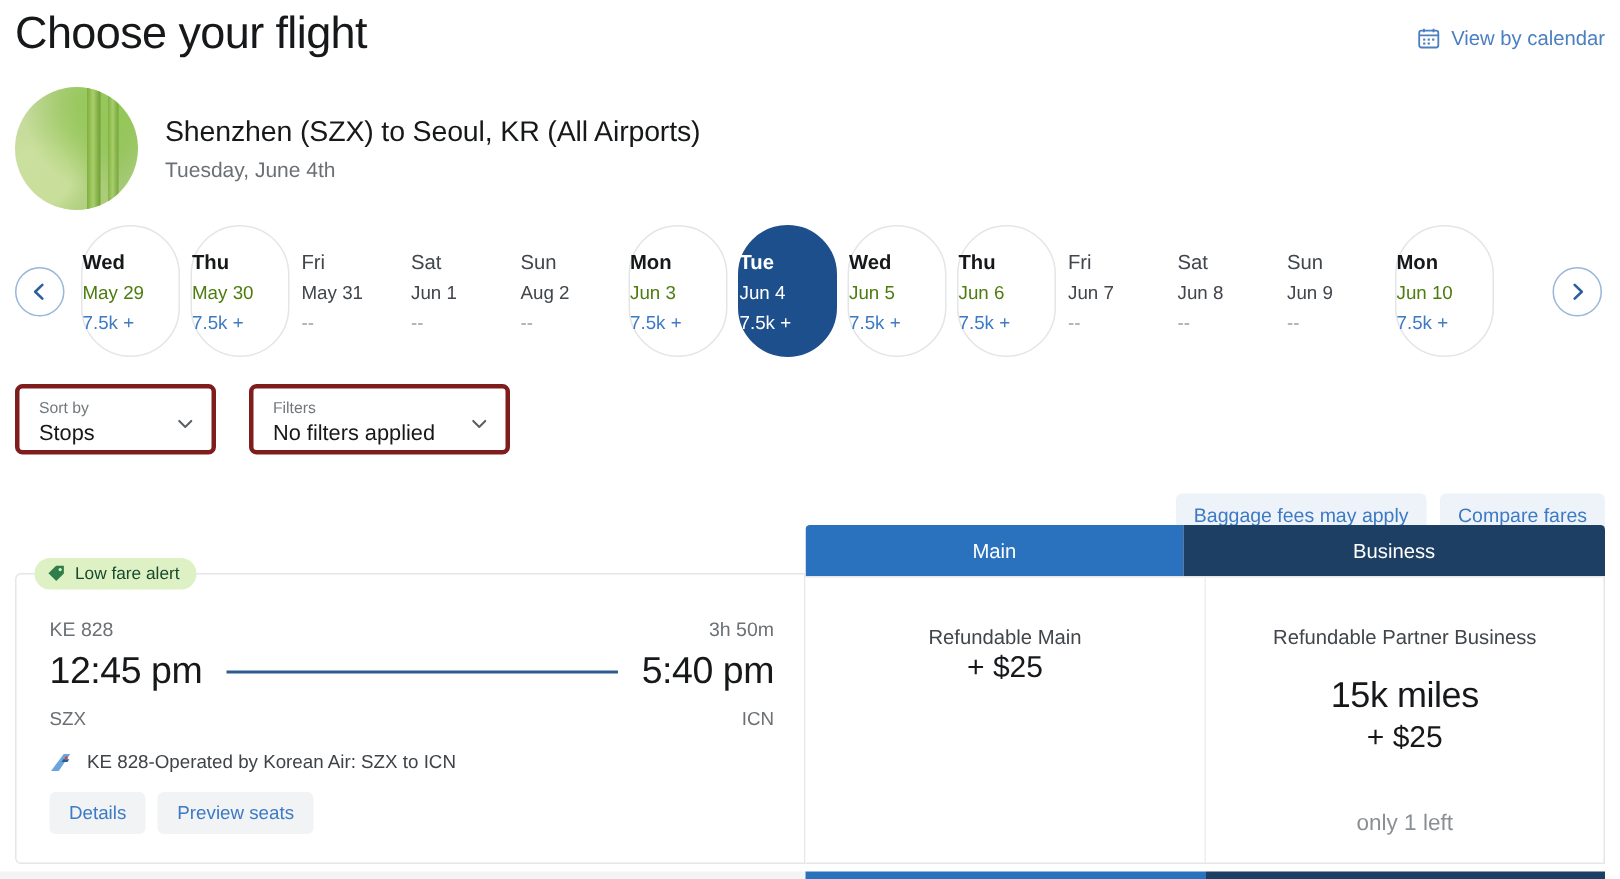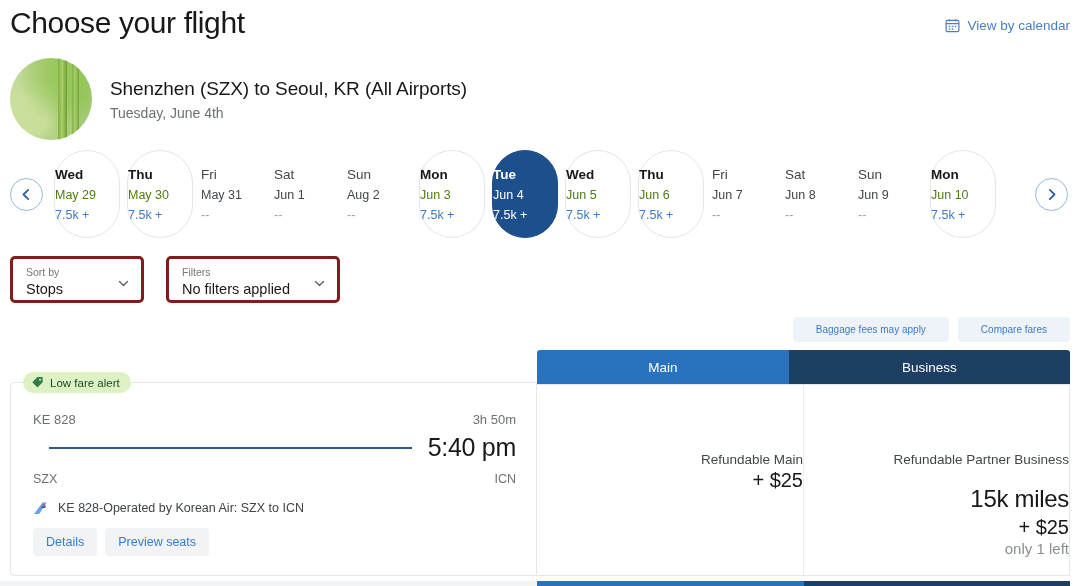--- a/index.html
+++ b/index.html
@@ -87,22 +87,22 @@
     display: flex; flex-direction: column; justify-content: center;
   }
   .sel-stops { width: 134px; } .sel-filters { width: 174px; }
   .sel-label { font-size: 10.5px; color: #72777c; line-height: 13px; }
   .sel-value { font-size: 14.5px; color: #16181a; line-height: 19px; margin-top: 1px; }
   .chev { position: absolute; right: 11px; top: 17px; width: 13px; height: 13px; color:#5d6267; }
 
   
   .fare-chips { position: absolute; right: 10px; top: 317px; display: flex; gap: 9px; }
   .chip {
-    background: #eef3f9; color: #3d7ac4; font-size: 10px;
-    padding: 7px 23px; border-radius: 4px; cursor: pointer; white-space: nowrap;
+    background: #eef3f9; color: #3d7ac4; font-size: 13px;
+    padding: 7px 12px; border-radius: 4px; cursor: pointer; white-space: nowrap; margin-top: 12px;
   }
 
   
   .cabin-head { position: absolute; left: 537px; top: 350px; width: 533px; height: 34px; display: flex;
                 border-radius: 3px 3px 0 0; overflow: hidden; }
   .cabin-col { display:flex; align-items:center; justify-content:center; color:#fff; font-size:13.5px; cursor:pointer; }
   .cabin-main { width: 267px; background: #2a72bd; }
   .cabin-biz  { width: 298px; background: #1d3f63; }
 
   
@@ -132,21 +132,21 @@
   .card-btn {
     background: #f1f3f5; color: #3d7ac4; font-size: 12.5px;
     padding: 7px 13px; border-radius: 4px; cursor: pointer;
   }
 
   
   .fare-panel {
     position: absolute; left: 537px; top: 384px; width: 533px; height: 192px;
     background: #fff; border: 1px solid #e4e6e8; border-left: none; display: flex;
   }
-  .fare-col { width: 266px; position: relative; cursor: pointer; padding-top: 67px; text-align: right; }
+  .fare-col { width: 266px; position: relative; cursor: pointer; padding-top: 32px; text-align: center; }
   .fare-col + .fare-col { border-left: 1px solid #eceef0; }
   .fare-name { font-size: 13.5px; color: #41464b; }
   .fare-price { margin-top: 17px; font-size: 24px; color: #16181a; line-height: 30px; letter-spacing: -.3px; }
   .fare-cash { font-size: 20px; color: #16181a; line-height: 26px; }
   .fare-left { position: absolute; left: 0; right: 0; bottom: 18px; font-size: 15px; color: #8a8f94; }
 
   
   .accent { position: absolute; bottom: 0; height: 5px; }
   .accent-main { left: 537px; width: 267px; background: #2a72bd; }
   .accent-biz  { left: 804px; width: 266px; background: #1d3f63; }
@@ -311,20 +311,21 @@
       </span>
       <span>Low fare alert</span>
     </div>
 
     <div class="fl-row1">
       <span class="fl-num">KE 828</span>
       <span class="fl-dur">3h 50m</span>
     </div>
 
     <div class="fl-row2">
+      <span class="fl-time">12:45 pm</span>
       <span class="fl-line"></span>
       <span class="fl-time">5:40 pm</span>
     </div>
 
     <div class="fl-row3">
       <span class="fl-apt">SZX</span>
       <span class="fl-apt">ICN</span>
     </div>
 
     <div class="oper-row">

